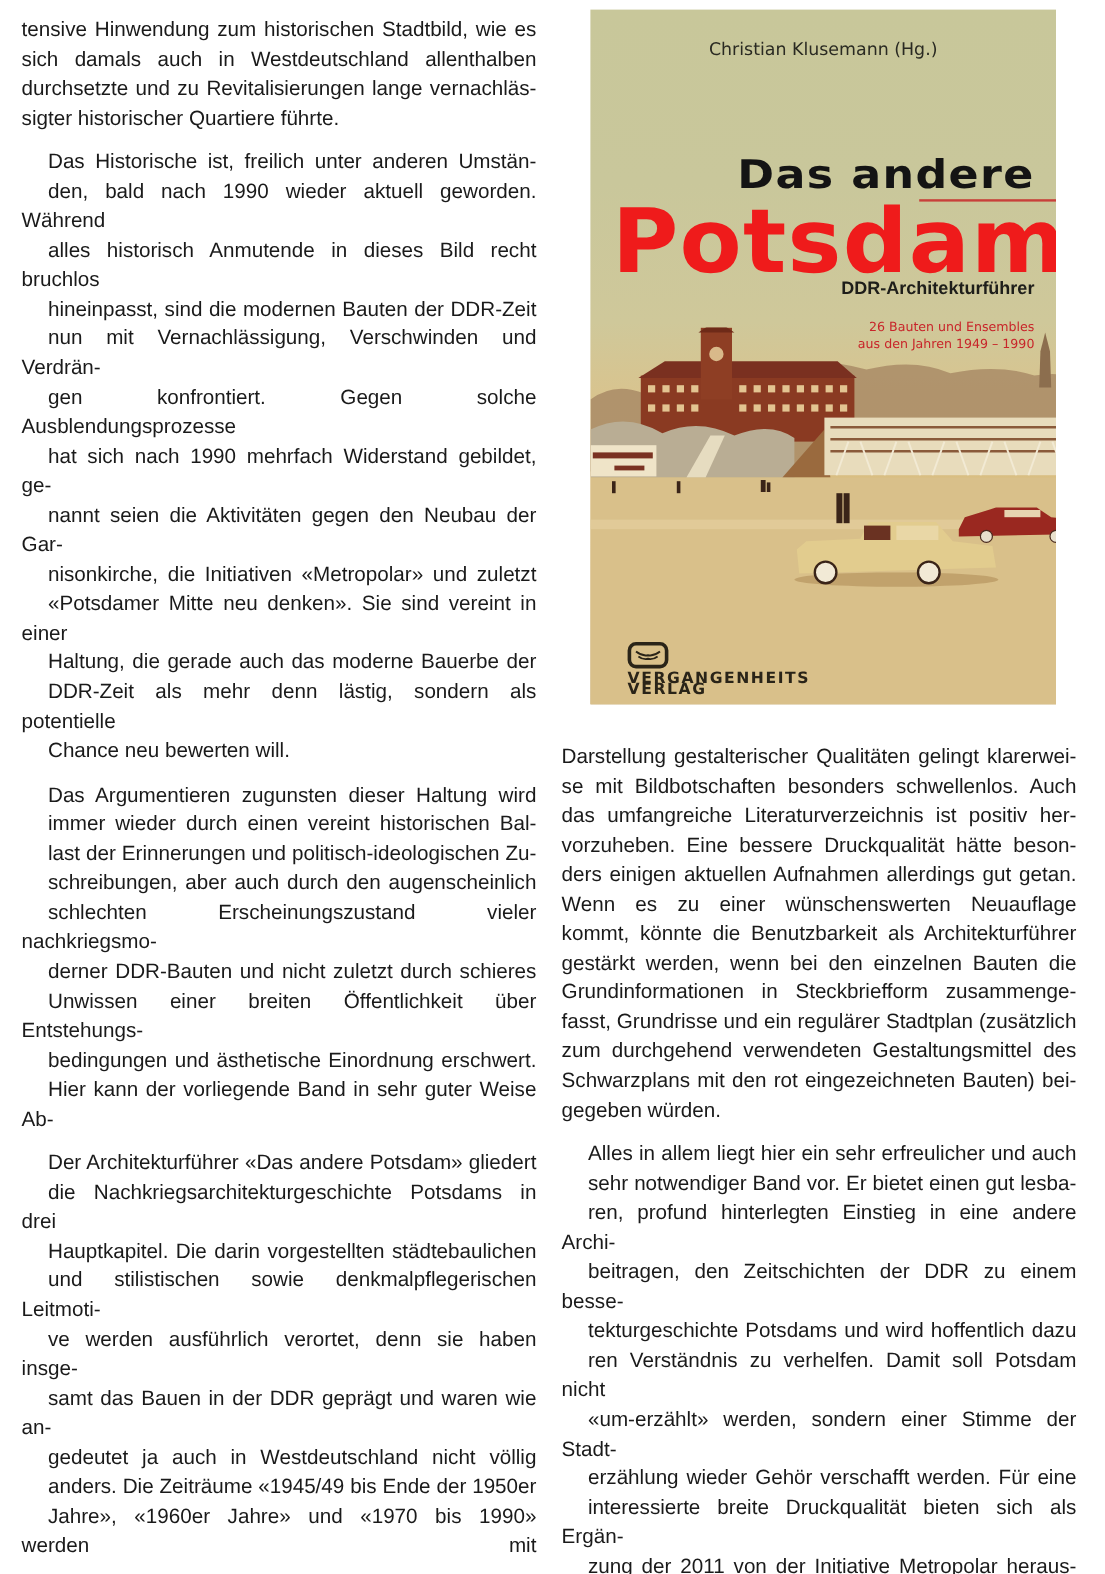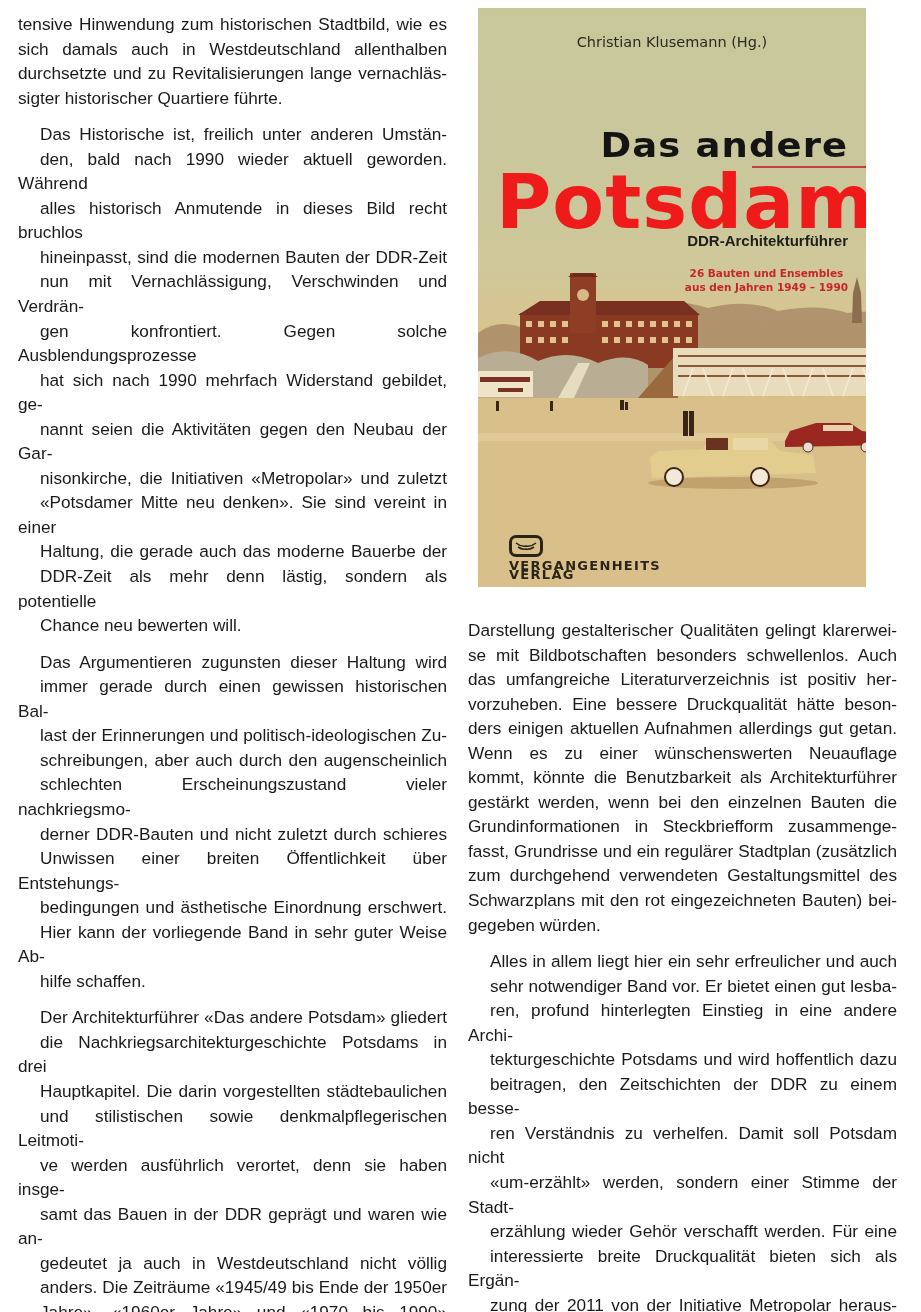--- a/index.html
+++ b/index.html
@@ -14,21 +14,21 @@
     }
     .col-left { left: 18px; width: 429px; }
     .col-right { left: 468px; width: 429px; top: 606px; }
     .col p { margin: 12px 0 8px 0; text-indent: 22px; }
     .col p.cont { text-indent: 0; }
     .col span.ln { display: block; text-align: justify; text-align-last: justify; }
     .col span.ln.last { text-align-last: left; }
 
     
     .cover {
-      position: absolute; left: 478px; top: 8px; width: 388px; height: 579px;
+      position: absolute; left: 492px; top: 8px; width: 388px; height: 579px;
       overflow: hidden;
       background: linear-gradient(180deg, #c8c79a 0%, #c9c79b 25%, #cfc89a 45%, #d8c48f 55%, #d9bd80 70%, #d1b476 85%, #c7a96b 100%);
     }
     .cover .author {
       position: absolute; top: 26px; left: 0; width: 100%; text-align: center;
       font-family: "DejaVu Sans", sans-serif; font-size: 14.5px; color: #2a2a22;
     }
     .cover .t1 {
       position: absolute; top: 118px; right: 18px;
       font-family: "DejaVu Sans", sans-serif; font-weight: bold; font-size: 33px;
@@ -40,22 +40,22 @@
     .cover .t2 {
       position: absolute; top: 154px; left: 18px;
       font-family: "DejaVu Sans", sans-serif; font-weight: bold; font-size: 74px; line-height: 80px;
       color: #ef1b1b; letter-spacing: 1px; transform: scaleX(1.02); transform-origin: left center;
     }
     .cover .t3 {
       position: absolute; top: 224px; right: 18px;
       font-family: Liberation Sans, sans-serif; font-weight: bold; font-size: 15px; color: #1e1e1a;
     }
     .cover .t4 {
-      position: absolute; top: 258px; right: 18px; text-align: center;
-      font-family: "DejaVu Sans", sans-serif; font-weight: bold; font-size: 10.5px; line-height: 14px; color: #c8252a;
+      position: absolute; top: 258px; right: 18px; text-align: right;
+      font-family: "DejaVu Sans", sans-serif; font-weight: normal; font-size: 10.5px; line-height: 14px; color: #c8252a;
     }
     .cover svg.painting { position: absolute; left: 0; top: 265px; width: 429px; height: 314px; }
     .cover .logo {
       position: absolute; left: 31px; top: 527px;
     }
     .cover .logo-box {
       width: 34px; height: 22px; border: 3px solid #2a2418; border-radius: 7px;
       display: flex; align-items: center; justify-content: center; box-sizing: border-box;
     }
     .cover .logo-text {
@@ -83,29 +83,28 @@
       <span class="ln">hat sich nach 1990 mehrfach Widerstand gebildet, ge-</span>
       <span class="ln">nannt seien die Aktivitäten gegen den Neubau der Gar-</span>
       <span class="ln">nisonkirche, die Initiativen «Metropolar» und zuletzt</span>
       <span class="ln">«Potsdamer Mitte neu denken». Sie sind vereint in einer</span>
       <span class="ln">Haltung, die gerade auch das moderne Bauerbe der</span>
       <span class="ln">DDR-Zeit als mehr denn lästig, sondern als potentielle</span>
       <span class="ln last">Chance neu bewerten will.</span>
     </p>
     <p>
       <span class="ln" style="text-indent: 22px;">Das Argumentieren zugunsten dieser Haltung wird</span>
-      <span class="ln">immer gerade durch einen gewissen historischen Bal-</span>
+      <span class="ln">immer wieder durch einen vereint historischen Bal-</span>
       <span class="ln">last der Erinnerungen und politisch-ideologischen Zu-</span>
       <span class="ln">schreibungen, aber auch durch den augenscheinlich</span>
       <span class="ln">schlechten Erscheinungszustand vieler nachkriegsmo-</span>
       <span class="ln">derner DDR-Bauten und nicht zuletzt durch schieres</span>
       <span class="ln">Unwissen einer breiten Öffentlichkeit über Entstehungs-</span>
       <span class="ln">bedingungen und ästhetische Einordnung erschwert.</span>
       <span class="ln">Hier kann der vorliegende Band in sehr guter Weise Ab-</span>
-      <span class="ln last">hilfe schaffen.</span>
     </p>
     <p>
       <span class="ln" style="text-indent: 22px;">Der Architekturführer «Das andere Potsdam» gliedert</span>
       <span class="ln">die Nachkriegsarchitekturgeschichte Potsdams in drei</span>
       <span class="ln">Hauptkapitel. Die darin vorgestellten städtebaulichen</span>
       <span class="ln">und stilistischen sowie denkmalpflegerischen Leitmoti-</span>
       <span class="ln">ve werden ausführlich verortet, denn sie haben insge-</span>
       <span class="ln">samt das Bauen in der DDR geprägt und waren wie an-</span>
       <span class="ln">gedeutet ja auch in Westdeutschland nicht völlig</span>
       <span class="ln">anders. Die Zeiträume «1945/49 bis Ende der 1950er</span>
@@ -253,22 +252,22 @@
       <span class="ln">Grundinformationen in Steckbriefform zusammenge-</span>
       <span class="ln">fasst, Grundrisse und ein regulärer Stadtplan (zusätzlich</span>
       <span class="ln">zum durchgehend verwendeten Gestaltungsmittel des</span>
       <span class="ln">Schwarzplans mit den rot eingezeichneten Bauten) bei-</span>
       <span class="ln last">gegeben würden.</span>
     </p>
     <p>
       <span class="ln" style="text-indent: 22px;">Alles in allem liegt hier ein sehr erfreulicher und auch</span>
       <span class="ln">sehr notwendiger Band vor. Er bietet einen gut lesba-</span>
       <span class="ln">ren, profund hinterlegten Einstieg in eine andere Archi-</span>
+      <span class="ln">beitragen, den Zeitschichten der DDR zu einem besse-</span>
       <span class="ln">tekturgeschichte Potsdams und wird hoffentlich dazu</span>
-      <span class="ln">beitragen, den Zeitschichten der DDR zu einem besse-</span>
       <span class="ln">ren Verständnis zu verhelfen. Damit soll Potsdam nicht</span>
       <span class="ln">«um-erzählt» werden, sondern einer Stimme der Stadt-</span>
       <span class="ln">erzählung wieder Gehör verschafft werden. Für eine</span>
       <span class="ln">interessierte breite Druckqualität bieten sich als Ergän-</span>
       <span class="ln">zung der 2011 von der Initiative Metropolar heraus-</span>
       <span class="ln">gegebene Band «Und der Zukunft zugewandt. Potsdam</span>
     </p>
   </div>
 
 </body></html>

